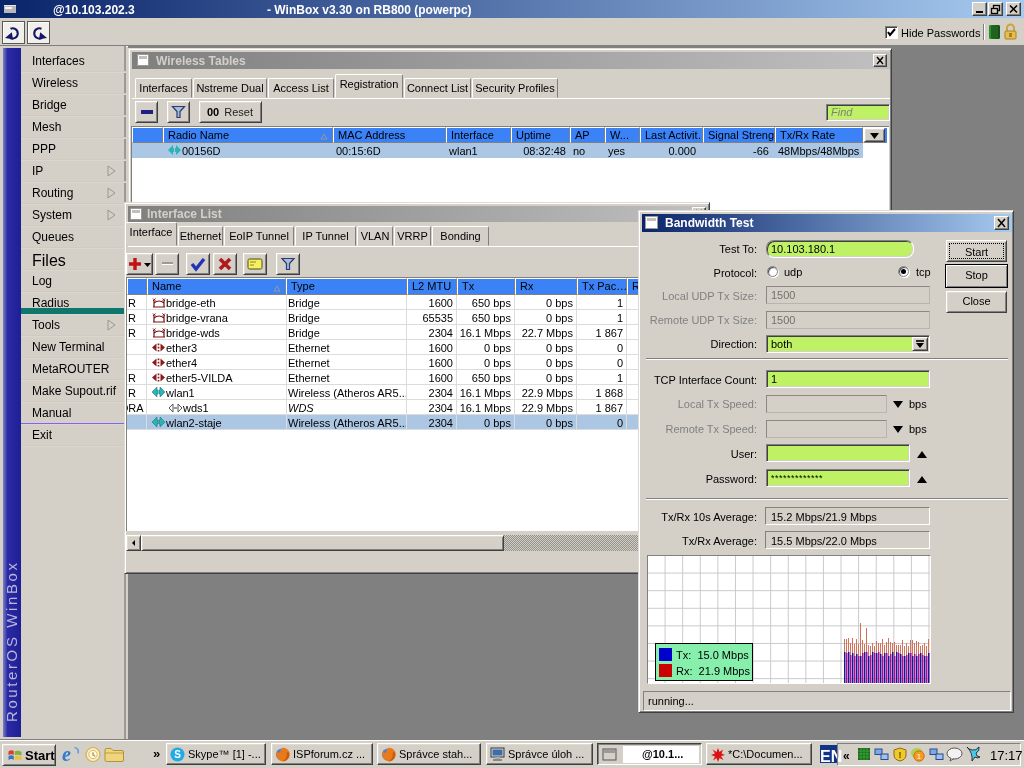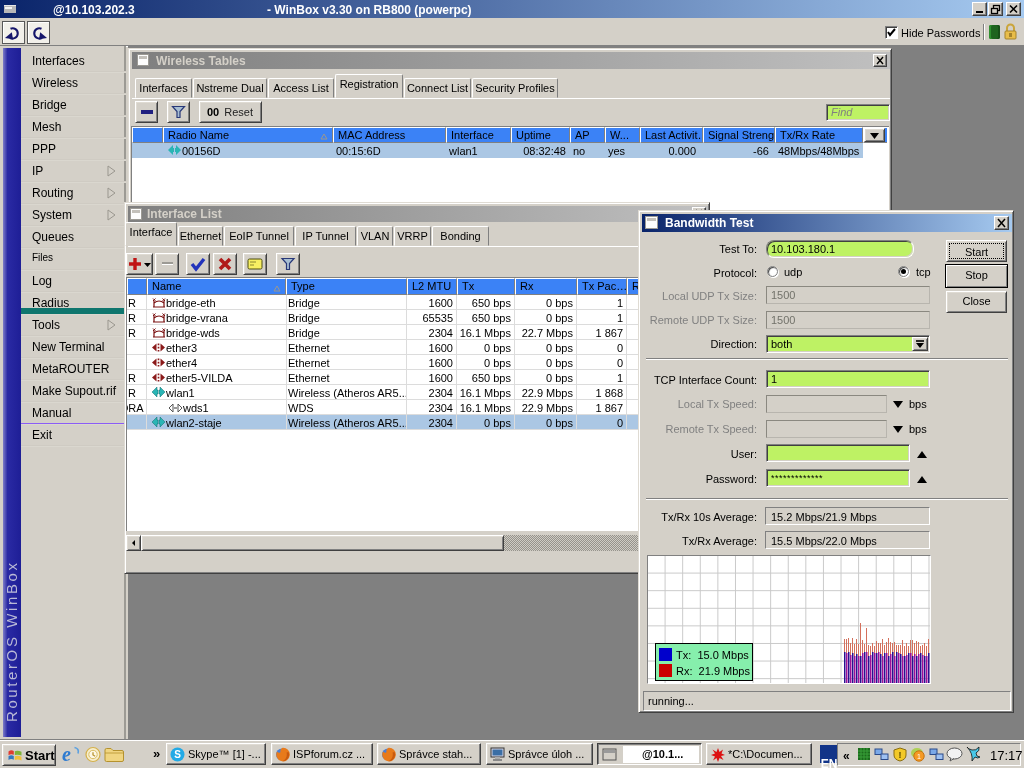--- a/index.html
+++ b/index.html
@@ -104,21 +104,21 @@
 <div class="abs" style="left:21px;top:158px;width:105px;height:22px;border-bottom:1px solid #cfcbc3;box-shadow:0 1px 0 #dad7cf;">
       <div class="abs" style="left:11px;top:4px;font-size:12px;">System</div>
       <svg class="abs" style="left:86px;top:5px;" width="9" height="12" viewBox="0 0 9 12">
         <path d="M1 1 L8 6 L1 11 Z" fill="#d4d0c8" stroke="#9a978f" stroke-width="1"></path>
       </svg>
     </div>
 <div class="abs" style="left:21px;top:180px;width:105px;height:22px;border-bottom:1px solid #cfcbc3;box-shadow:0 1px 0 #dad7cf;">
       <div class="abs" style="left:11px;top:4px;font-size:12px;">Queues</div>
     </div>
 <div class="abs" style="left:21px;top:202px;width:105px;height:22px;border-bottom:1px solid #cfcbc3;box-shadow:0 1px 0 #dad7cf;">
-      <div class="abs" style="left:11px;top:4px;font-size:10px;">Files</div>
+      <div class="abs" style="left:11px;top:4px;font-size:16px;">Files</div>
     </div>
 <div class="abs" style="left:21px;top:224px;width:105px;height:22px;border-bottom:1px solid #cfcbc3;box-shadow:0 1px 0 #dad7cf;">
       <div class="abs" style="left:11px;top:4px;font-size:12px;">Log</div>
     </div>
 <div class="abs" style="left:21px;top:246px;width:105px;height:22px;border-bottom:6px solid #0f766e;box-shadow:0 1px 0 #dad7cf;">
       <div class="abs" style="left:11px;top:4px;font-size:12px;">Radius</div>
     </div>
 <div class="abs" style="left:21px;top:268px;width:105px;height:22px;border-bottom:1px solid #cfcbc3;box-shadow:0 1px 0 #dad7cf;">
       <div class="abs" style="left:11px;top:4px;font-size:12px;">Tools</div>
       <svg class="abs" style="left:86px;top:5px;" width="9" height="12" viewBox="0 0 9 12">
@@ -361,21 +361,21 @@
 <div class="cell num" style="left:450px;top:1px;width:46px;">1 868</div>
 </div>
 <div class="abs" style="left:0;top:105px;width:578px;height:15px;border-bottom:1px solid #dcdcdc;">
 <div class="cell" style="left:-9px;top:1px;width:28px;text-align:center;overflow:visible;">DRA</div>
 <div class="abs" style="left:42px;top:2px;"><svg width="13" height="8" viewBox="0 0 13 8">
                 <path d="M0 4 L4 0 V8 Z" fill="none" stroke="#555" stroke-width="1"></path>
                 <path d="M13 4 L9 0 V8 Z" fill="none" stroke="#555" stroke-width="1"></path>
                 <path d="M5 4 H8" stroke="#555" stroke-width="1.2"></path>
               </svg></div>
 <div class="cell" style="left:56px;top:1px;">wds1</div>
-<div class="cell" style="left:161px;top:1px;width:118px;">WDS</div>
+<div class="cell" style="left:161px;top:1px;width:118px;font-style:italic;">WDS</div>
 <div class="cell num" style="left:280px;top:1px;width:46px;">2304</div>
 <div class="cell num" style="left:330px;top:1px;width:54px;">16.1 Mbps</div>
 <div class="cell num" style="left:388px;top:1px;width:58px;">22.9 Mbps</div>
 <div class="cell num" style="left:450px;top:1px;width:46px;">1 867</div>
 </div>
 <div class="abs" style="left:0;top:120px;width:578px;height:15px;background:#abc7e4;border-bottom:1px solid #dcdcdc;">
 <div class="cell" style="left:-9px;top:1px;width:28px;text-align:center;overflow:visible;"></div>
 <div class="abs" style="left:25px;top:2px;"><svg width="13" height="10" viewBox="0 0 13 10">
                 <path d="M0 5 L5 0 V3 H6 V7 H5 V10 Z" fill="#2ab5b5" stroke="#0a6a6a" stroke-width=".5"></path>
                 <path d="M13 5 L8 0 V3 H7 V7 H8 V10 Z" fill="#2ab5b5" stroke="#0a6a6a" stroke-width=".5"></path>
@@ -638,21 +638,21 @@
         </svg></div>
 <div class="abs" style="left:25px;top:2px;width:76px;height:17px;background:#fff;"></div>
 <div class="abs" style="left:44px;top:4px;font-weight:bold;">@10.1...</div>
     </div>
 <div class="abs" style="left:706px;top:2px;width:106px;height:22px;background:#d4d0c8;border:1px solid;border-color:#fff #404040 #404040 #fff;box-shadow:inset -1px -1px 0 #808080, inset 1px 1px 0 #dfdbd3;">
       <div class="abs" style="left:3px;top:3px;"><svg width="16" height="16" viewBox="0 0 16 16">
           <path d="M8 1 L9.5 5 L13 2.5 L11.5 6.5 L15 8 L11 9 L13.5 13 L9.5 11 L8 15 L6.5 11 L3 13.5 L5 9.5 L1 8 L5 6.5 L2.5 2.5 L6.5 5 Z" fill="#dd1111"></path>
         </svg></div>
       <div class="abs" style="left:21px;top:4px;white-space:nowrap;overflow:hidden;width:80px;">*C:\Documen...</div>
     </div>
-<div class="abs" style="left:820px;top:4px;width:18px;height:18px;background:#123488;color:#fff;font-weight:bold;font-size:12px;text-align:center;padding-top:12px;">EN</div>
+<div class="abs" style="left:820px;top:4px;width:18px;height:18px;background:#123488;color:#fff;font-weight:bold;font-size:16px;text-align:center;padding-top:3px;">EN</div>
 <div class="abs sunk" style="left:837px;top:2px;width:184px;height:23px;">
       <div class="abs" style="left:5px;top:5px;font-weight:bold;font-size:12px;">«</div>
       <svg class="abs" style="left:19px;top:3px;" width="14" height="14" viewBox="0 0 14 14">
         <rect x="1" y="1" width="12" height="12" fill="#1c6b1c"></rect>
         <path d="M1 4 H13 M1 7 H13 M1 10 H13 M4 1 V13 M7 1 V13 M10 1 V13" stroke="#39a039" stroke-width="1"></path>
       </svg>
       <svg class="abs" style="left:36px;top:3px;" width="15" height="15" viewBox="0 0 15 15">
         <rect x="1" y="2" width="7" height="5.5" fill="#7aa8e8" stroke="#2a4a8a"></rect>
         <rect x="7" y="7" width="7" height="5.5" fill="#9ec1f2" stroke="#2a4a8a"></rect>
       </svg>

